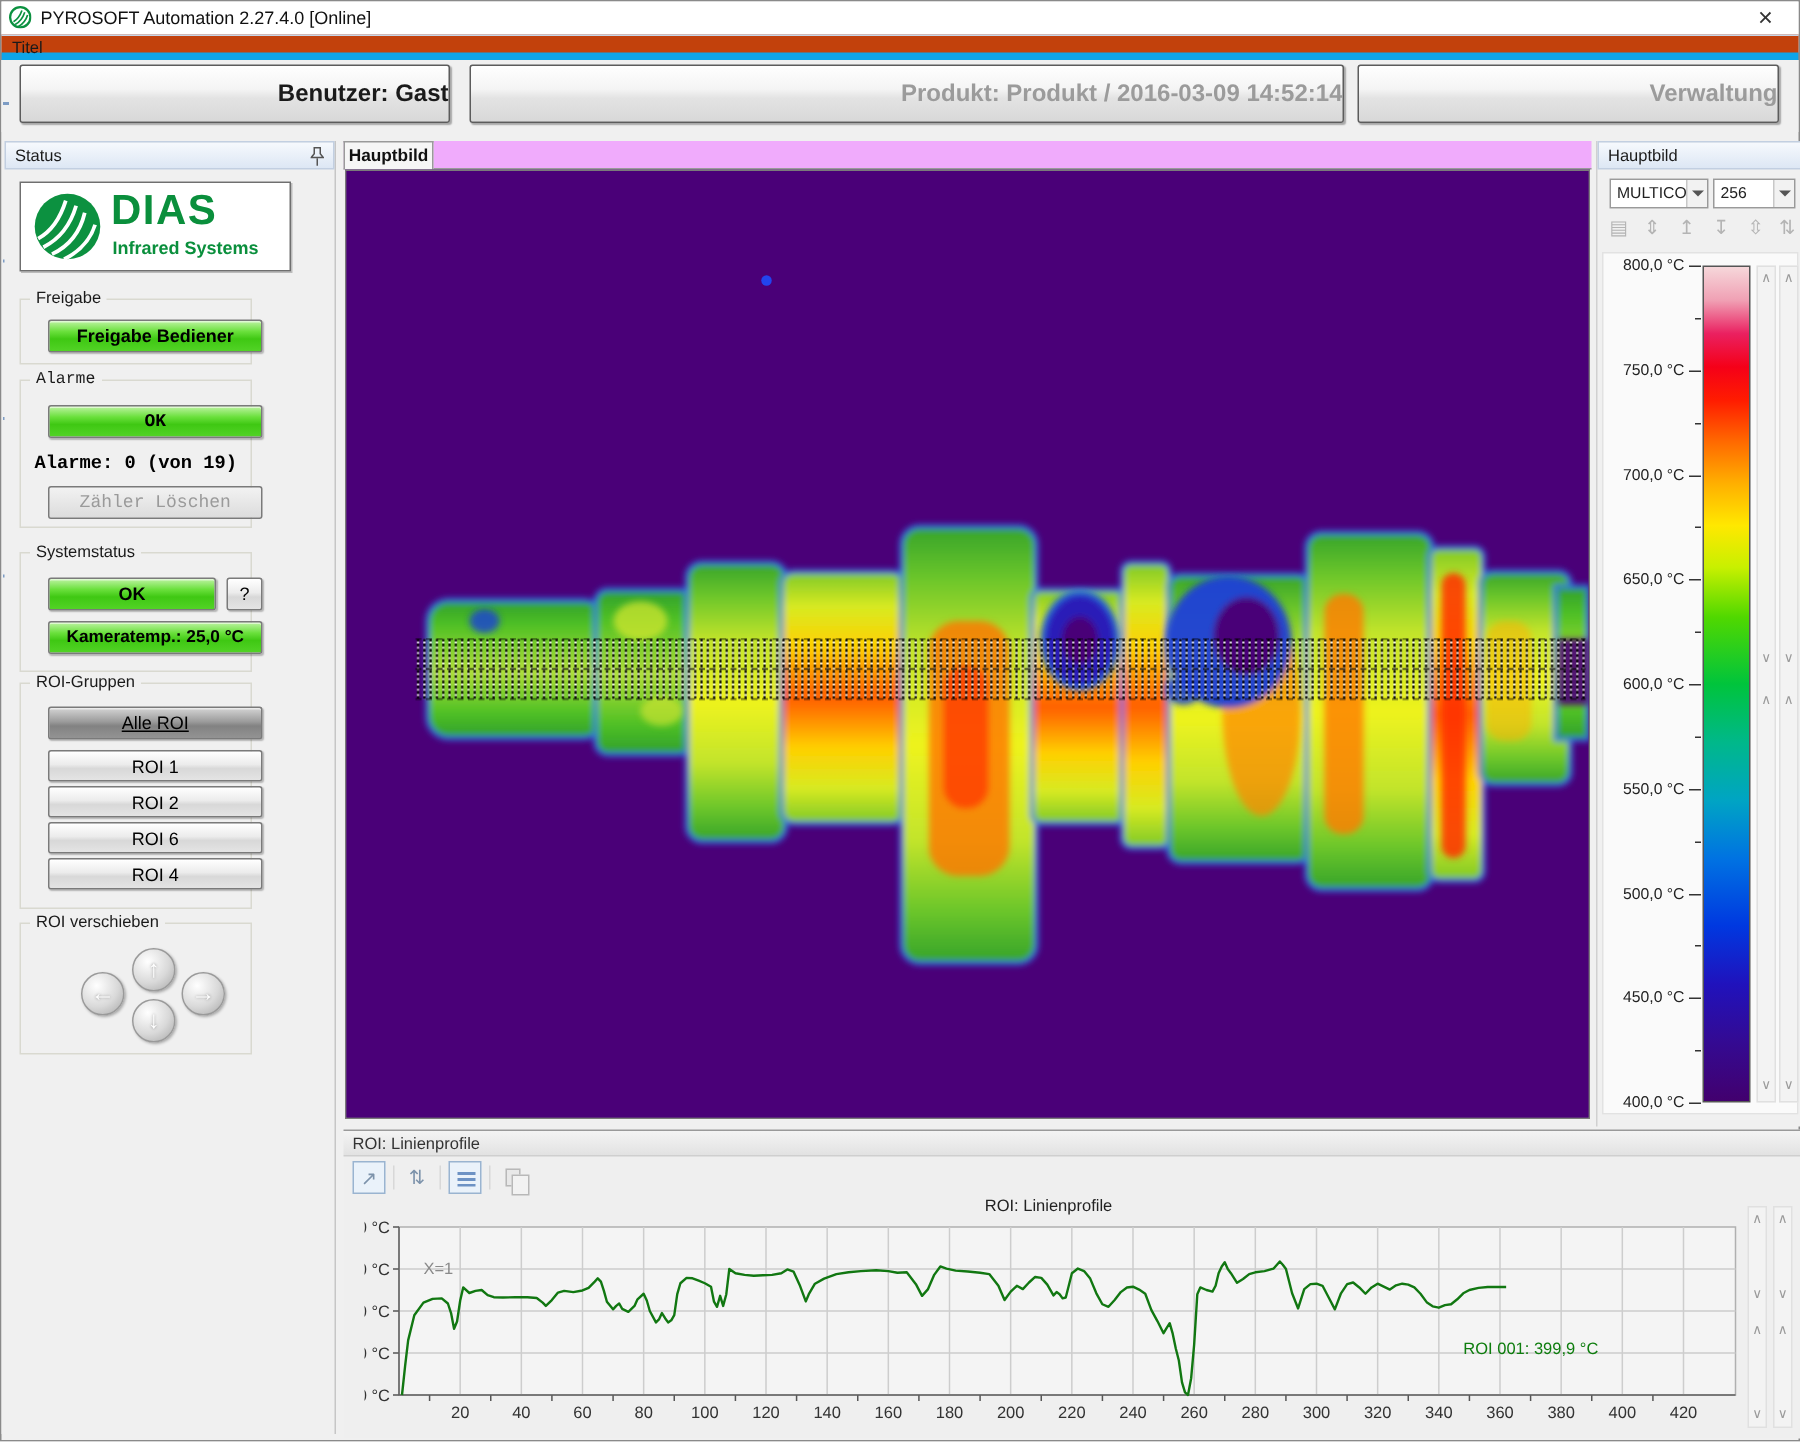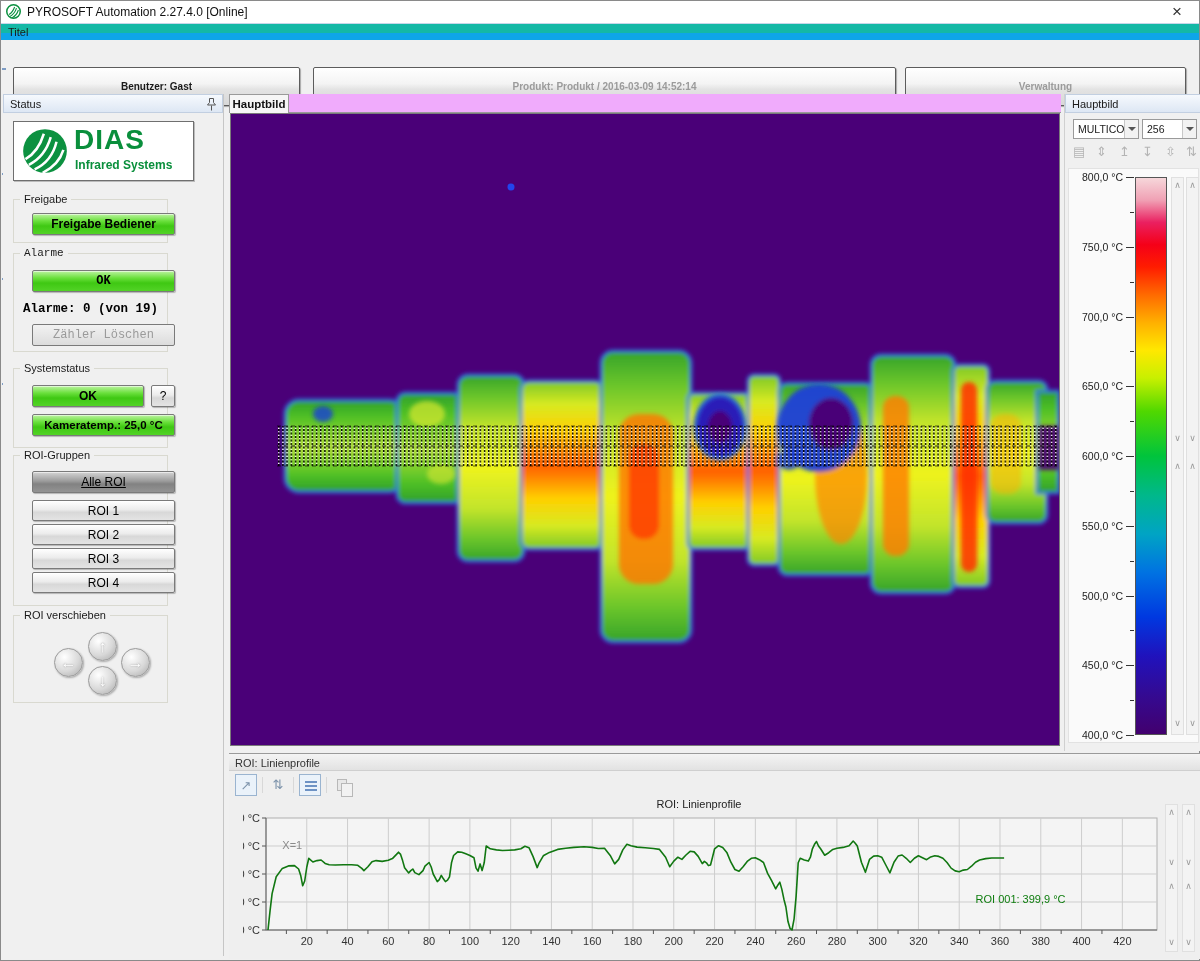--- a/index.html
+++ b/index.html
@@ -6,29 +6,29 @@
   html,body { width:1200px; height:961px; }
   body { font-family:"Liberation Sans","DejaVu Sans",sans-serif; background:#f0f0f0; position:relative; overflow:hidden; }
   #win { position:absolute; inset:0; border:1px solid #8a8a8a; background:#f0f0f0; }
 
   
   .titlebar { position:absolute; left:0; top:0; width:100%; height:22px; background:#ffffff; }
   .titlebar .ttext { position:absolute; left:26px; top:4px; font-size:12px; color:#111; }
   .close-btn { position:absolute; right:12px; top:1px; width:20px; height:20px; font-size:17px; color:#333; text-align:center; line-height:20px; cursor:pointer; }
   .appicon { position:absolute; left:5px; top:3px; }
 
-  .titelbar { position:absolute; left:0; top:22px; width:100%; height:17px; background:#14b8a6; border-top:1px solid #c6d6ea; border-bottom:7px solid #0ea5e9; }
+  .titelbar { position:absolute; left:0; top:22px; width:100%; height:17px; background:#c2410c; border-top:1px solid #c6d6ea; border-bottom:5px solid #0ea5e9; }
   .titelbar span { position:absolute; left:7px; top:2px; font-size:11px; color:#1a1a1a; }
 
   
   .btnrow { position:absolute; left:0; top:39px; width:100%; height:48px; background:#f0f0f0; }
   .bigbtn { position:absolute; top:3px; height:39px; border:1px solid #5c5c5c; border-radius:2px;
             background:linear-gradient(#ffffff,#f4f4f4 42%,#e3e3e3 58%,#d8d8d8);
             box-shadow:1px 1px 1px rgba(0,0,0,.3), inset 0 1px 0 #fff;
-            font-size:10px; font-weight:bold; color:#1a1a1a; text-align:center; line-height:37px; cursor:pointer;margin-top:24px; }
+            font-size:16px; font-weight:bold; color:#1a1a1a; text-align:right; line-height:37px; cursor:pointer; }
   .bigbtn.dim { color:#9b9b9b; }
   #btn-user   { left:12px;  width:287px; }
   #btn-prod   { left:312px; width:583px; }
   #btn-admin  { left:904px; width:281px; }
 
   .left-edge { position:absolute; left:0; top:39px; width:8px; height:916px; background:#f0f0f0; }
   .left-edge i { position:absolute; left:1px; width:4px; height:2px; background:#7d9cc4; }
 
   
   .dock-header { position:absolute; left:0; top:0; width:100%; height:19px;
@@ -180,21 +180,21 @@
       <div class="g-btn g-green" style="top:16px;width:112px">OK</div>
       <div class="g-btn g-silver" style="top:16px;left:137px;width:24px">?</div>
       <div class="g-btn g-green" style="top:45px;font-size:11.5px">Kameratemp.: 25,0 °C</div>
     </div>
 
     <div class="grp" id="grp-roi">
       <span class="grp-label">ROI-Gruppen</span>
       <div class="g-btn g-dark" style="top:15px">Alle ROI</div>
       <div class="g-btn g-silver" style="top:44px;height:21px">ROI 1</div>
       <div class="g-btn g-silver" style="top:68px;height:21px">ROI 2</div>
-      <div class="g-btn g-silver" style="top:92px;height:21px">ROI 3</div>
+      <div class="g-btn g-silver" style="top:92px;height:21px">ROI 6</div>
       <div class="g-btn g-silver" style="top:116px;height:21px">ROI 4</div>
     </div>
 
     <div class="grp" id="grp-move">
       <span class="grp-label">ROI verschieben</span>
       <div class="arrow-btn" style="left:74px;top:16px">↑</div>
       <div class="arrow-btn" style="left:40px;top:32px">←</div>
       <div class="arrow-btn" style="left:107px;top:32px">→</div>
       <div class="arrow-btn" style="left:74px;top:50px">↓</div>
     </div>

